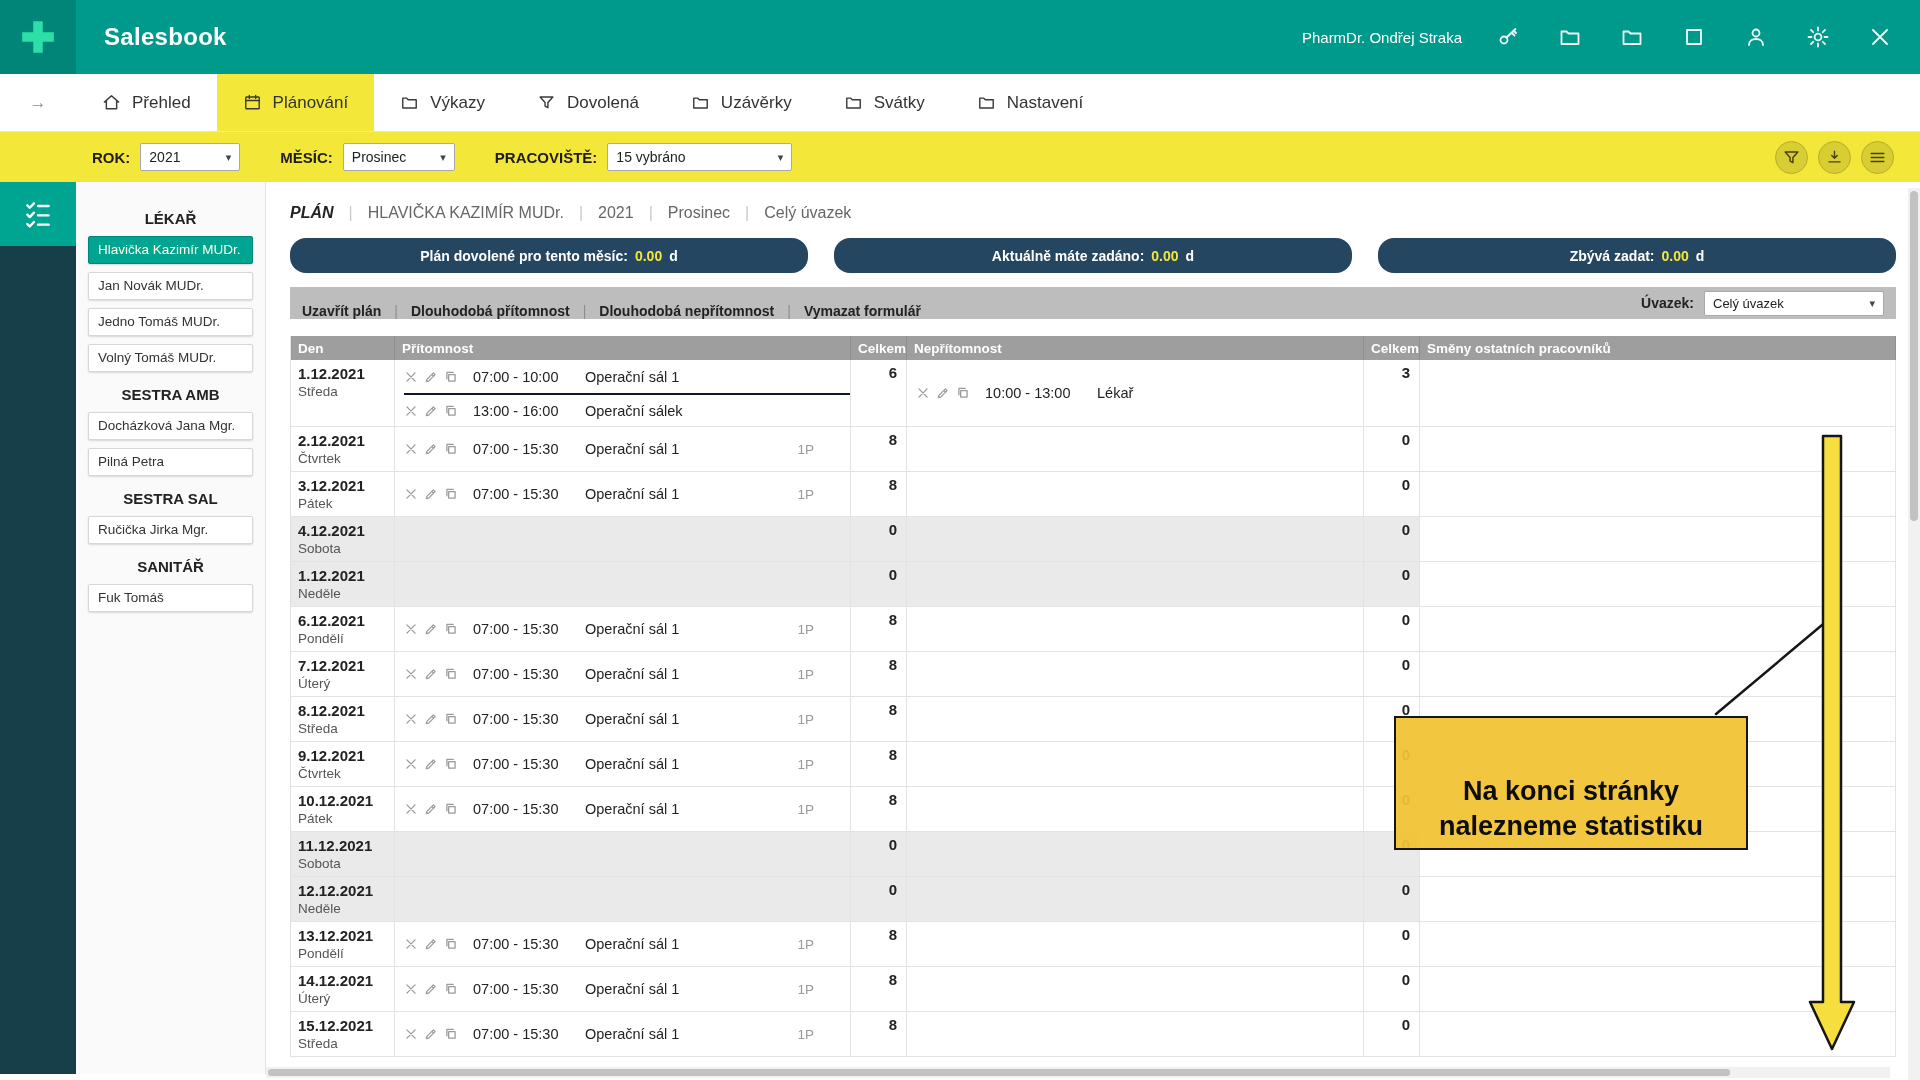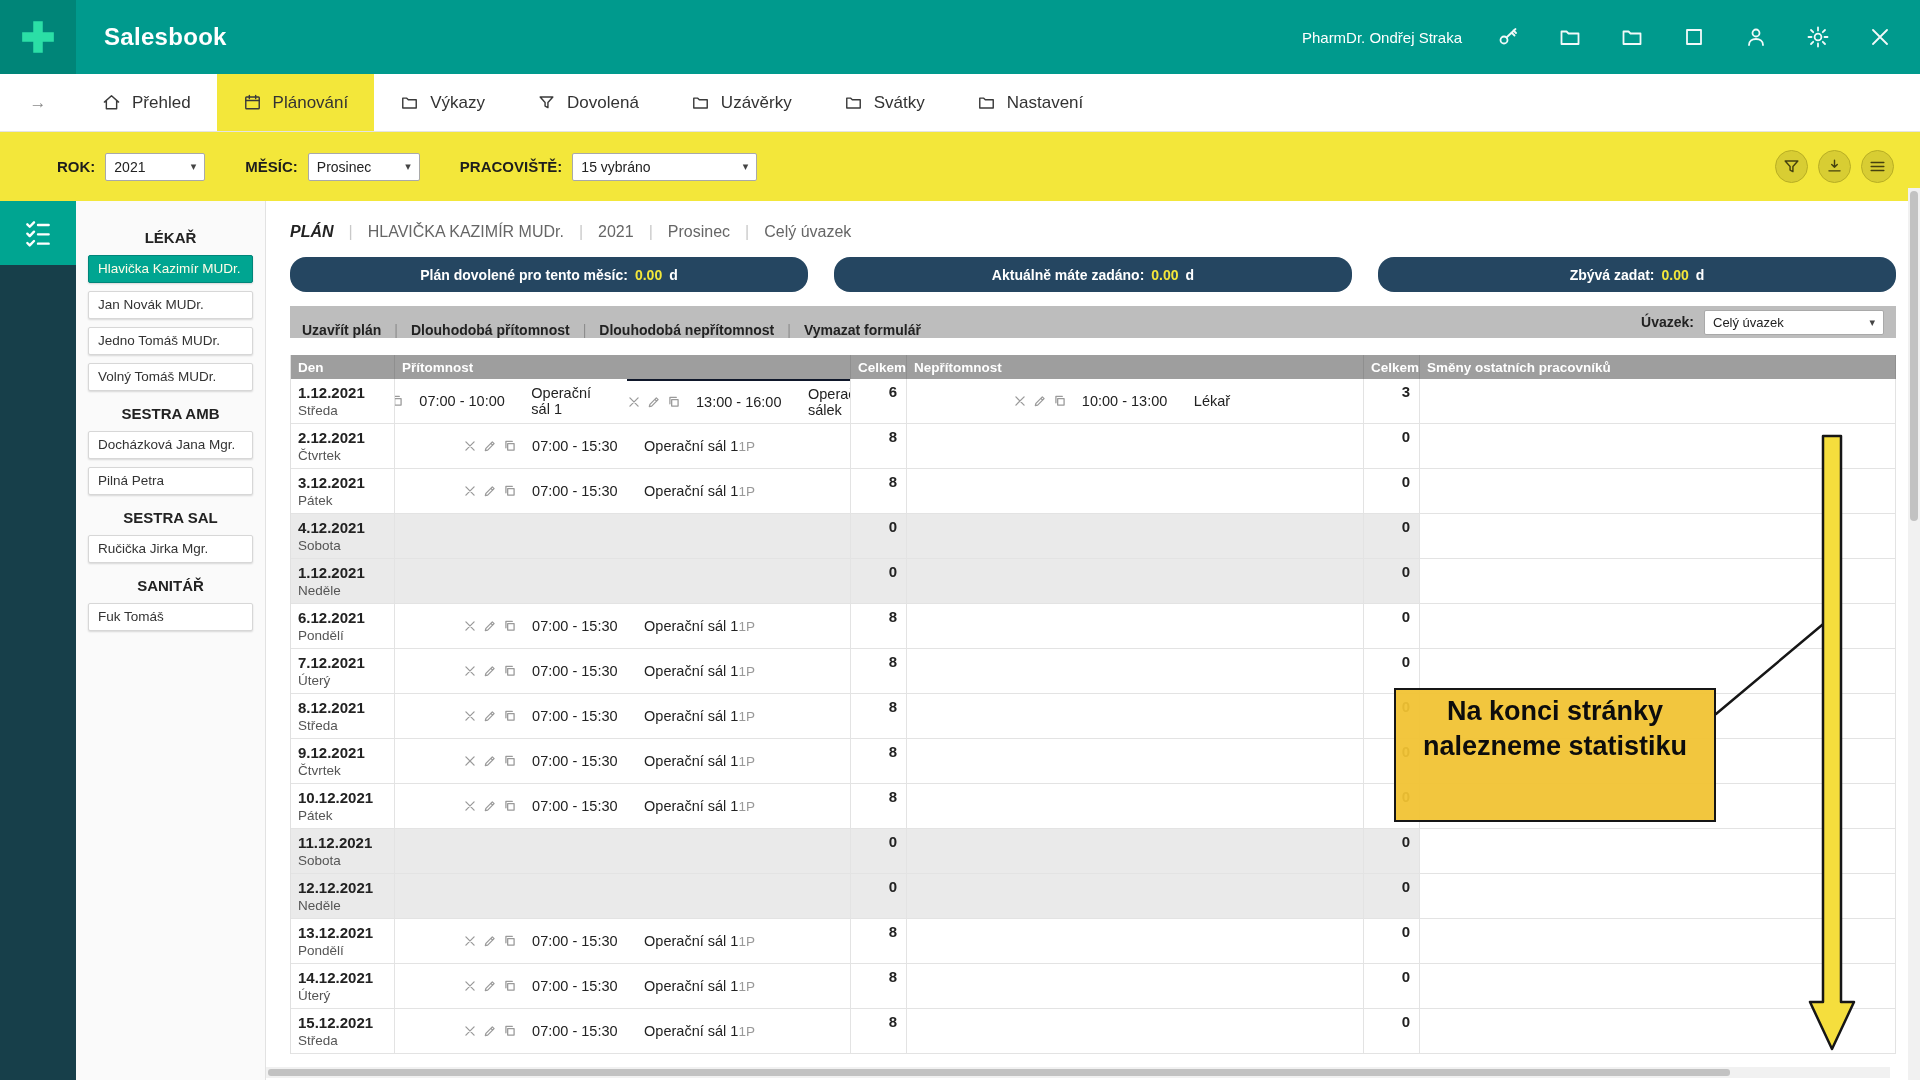--- a/index.html
+++ b/index.html
@@ -22,21 +22,21 @@
 
   
   .navbar { height:58px; background:#fff; display:flex; align-items:stretch; border-bottom:1px solid #e4e4e4; }
   .nav-arrow { width:76px; display:flex; align-items:center; justify-content:center; color:#8a8a8a; font-size:17px; cursor:pointer; }
   .tabs { display:flex; align-items:stretch; }
   .tab { display:flex; align-items:center; gap:11px; padding:0 26px; font-size:17px; color:#333; cursor:pointer; }
   .tab.active { background:var(--yellow,#f3e73a); }
   .tab .t-icon { width:19px; height:19px; color:#3a3a3a; }
 
   
-  .filterbar { height:69px; background:var(--yellow,#f3e73a); display:flex; align-items:center; padding-left:57px; }
+  .filterbar { height:50px; background:var(--yellow,#f3e73a); display:flex; align-items:center; padding-left:92px; }
   .flabel { font-size:15px; font-weight:700; color:#1d1d1d; margin-right:10px; }
   .fselect { background:#fff; border:1px solid #a9a9a9; border-radius:2px; height:28px; display:flex; align-items:center; justify-content:space-between; padding:0 8px; font-size:14px; color:#222; cursor:pointer; }
   .w-rok { width:100px; margin-right:40px; }
   .w-mesic { width:112px; margin-right:40px; }
   .w-prac { width:185px; }
   .chev { font-size:11px; color:#444; margin-left:8px; }
   .fcircles { margin-left:auto; margin-right:26px; display:flex; gap:10px; }
   .fcircle { width:33px; height:33px; border-radius:50%; background:#d8cd33; border:1px solid #b8ae24; color:#45410f; display:flex; align-items:center; justify-content:center; cursor:pointer; }
   .fcircle span { width:19px; height:19px; display:block; }
 
@@ -73,32 +73,32 @@
   .thead, .trow { display:grid; grid-template-columns:104px 456px 56px 457px 56px 1fr; }
   .thead { background:var(--header_gray,#9e9e9e); height:24px; }
   .th { color:#fff; font-size:13.5px; font-weight:700; display:flex; align-items:center; padding-left:7px; border-right:1px solid #8f8f8f; overflow:hidden; white-space:nowrap; }
   .trow { min-height:45px; }
   .td { border-right:1px solid #e3e3e3; border-bottom:1px solid #e3e3e3; overflow:hidden; }
   .trow.weekend .td { background:#eaeaea; }
   .trow.weekend .td.other { background:#fff; }
   .den { padding:4px 6px 0 7px; cursor:pointer; }
   .date { font-size:15px; font-weight:700; color:#222; line-height:19px; }
   .dayname { font-size:13.5px; color:#555; line-height:18px; }
-  .pres, .abs { display:flex; flex-direction:row; justify-content:center; padding-left:9px; cursor:pointer; }
+  .pres, .abs { display:flex; flex-direction:column; justify-content:center; padding-left:9px; cursor:pointer; }
   .entry { min-height:33px; display:flex; align-items:center; }
   .entry + .entry { border-top:2px solid #0f172a; }
   .ei { width:14px; height:14px; color:#9a9a9a; display:inline-block; margin-right:6px; cursor:pointer; flex:0 0 14px; }
   .ei svg { stroke-width:2.2; }
   .etime { font-size:14.5px; color:#222; margin-left:9px; width:112px; flex:0 0 112px; }
   .eplace { font-size:14.5px; color:#222; }
   .etag { margin-left:auto; padding-right:36px; font-size:13.5px; color:#999; }
   .num { text-align:right; font-size:15px; font-weight:700; color:#222; padding:4px 9px 0 0; }
 
   
-  .annotation { position:absolute; left:1394px; top:688px; width:322px; height:134px; background:rgba(241,194,50,.94); border:2px solid #161616; display:flex; align-items:flex-start; justify-content:center; text-align:center; padding:4px 16px; z-index:30; }
+  .annotation { position:absolute; left:1394px; top:716px; width:354px; height:134px; background:rgba(241,194,50,.94); border:2px solid #161616; display:flex; align-items:flex-end; justify-content:center; text-align:center; padding:4px 16px; z-index:30; }
   .annotation .atext { font-size:27px; font-weight:700; color:#0d0d0d; line-height:35px; }
   .arrow-overlay { position:absolute; left:0; top:0; width:1920px; height:1080px; pointer-events:none; z-index:25; }
 
   .vscroll { position:absolute; right:0; top:188px; bottom:0; width:12px; background:#f1f1f1; z-index:40; }
   .vthumb { position:absolute; top:3px; left:2px; width:8px; height:330px; background:#c2c2c2; border-radius:4px; }
   .hscroll { position:absolute; left:266px; right:30px; bottom:2px; height:11px; background:#f1f1f1; z-index:40; }
   .hthumb { position:absolute; top:2px; left:2px; height:7px; width:90%; background:#c2c2c2; border-radius:3px; }
 </style>
 </head>
 <body>

